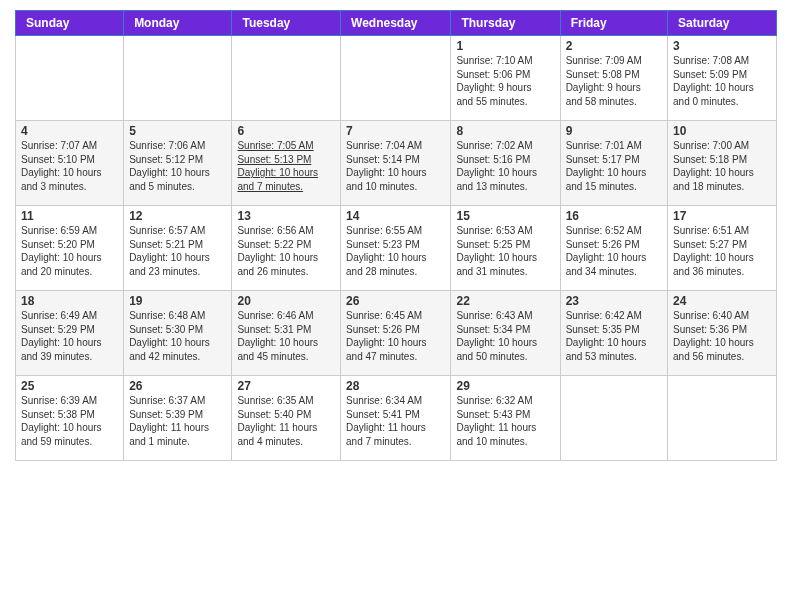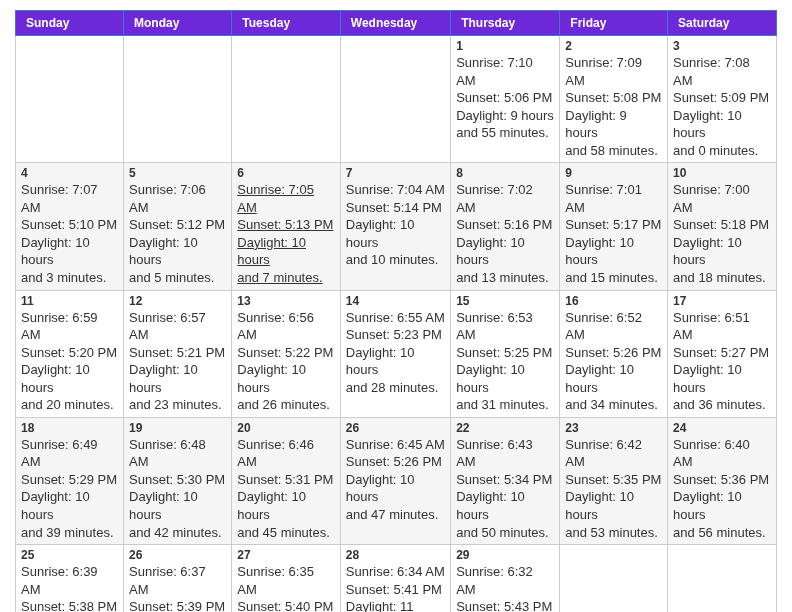--- a/index.html
+++ b/index.html
@@ -67,21 +67,21 @@
     .calendar tr:nth-child(even) td {
       background-color: #f5f5f5;
     }
     .day-num {
       font-size: 12px;
       font-weight: bold;
       color: #333;
       margin-bottom: 1px;
     }
     .day-info {
-      font-size: 13px;
+      font-size: 10px;
       color: #333;
       line-height: 1.35;
     }
     .empty-cell {
       background: #f9f9f9;
     }
   </style>
 </head>
 <body>
 

